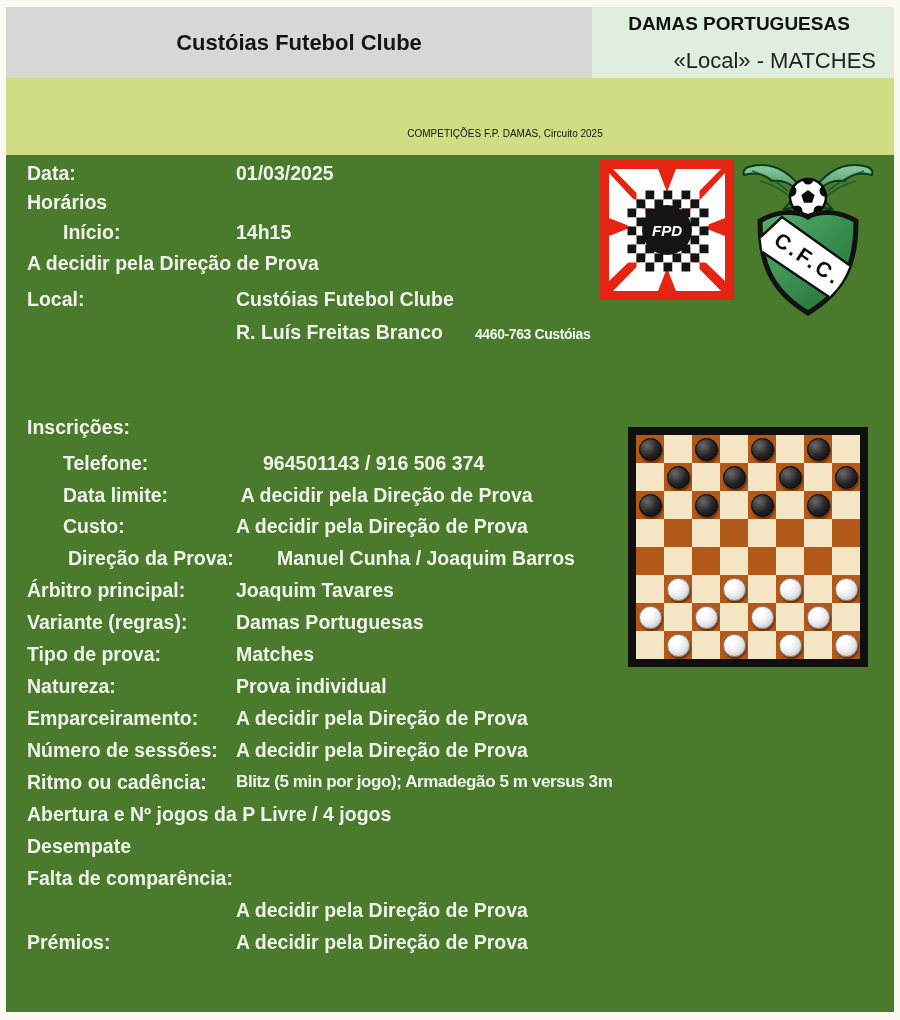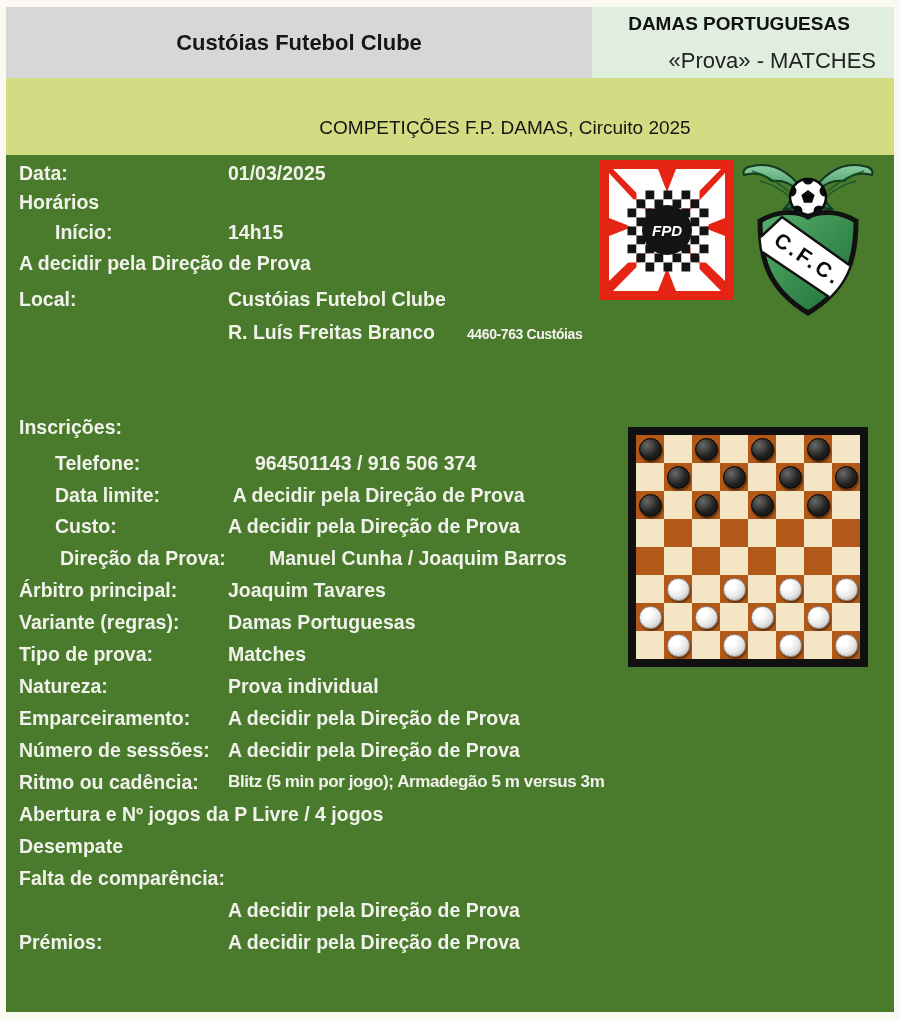--- a/index.html
+++ b/index.html
@@ -21,27 +21,27 @@
     background:#dfeede; padding:6px 18px 4px 10px;
     display:flex; flex-direction:column; justify-content:space-between;
   }
   .event-title { font-size:19px; font-weight:bold; color:#111; text-align:center; }
   .event-sub   { font-size:22px; font-weight:normal; color:#222; text-align:right; }
   .band {
     position:absolute; left:6px; top:78px; width:888px; height:77px;
     background:#d2dc82; display:flex; align-items:flex-end; justify-content:center;
     padding-bottom:16px;
   }
-  .band span { font-size:19px; color:#151515; position:relative; left:55px; }
+  .band span { font-size:10px; color:#151515; position:relative; left:55px; }
   
   .green {
     position:absolute; left:6px; top:155px; width:888px; height:857px;
     background:#4a7b2c;
   }
-  .row { position:absolute; left:8px; width:640px; display:flex; align-items:center; padding-left:5px; }
+  .row { position:absolute; left:16px; width:640px; display:flex; align-items:center; padding-left:5px; }
   .lbl {
     width:209px; flex:none; font-size:19.5px; font-weight:bold; color:#f2f2ec;
     line-height:26px; white-space:nowrap;
   }
   .lbl.indent { padding-left:36px; }
   .lbl.small  { font-size:16.5px; line-height:26px; }
   .lbl.wide   { width:630px; }
   .val {
     flex:1; font-size:19.5px; font-weight:bold; color:#f2f2ec;
     line-height:26px; white-space:pre; display:flex; align-items:baseline;
@@ -71,21 +71,21 @@
   }
 </style>
 </head>
 <body>
 
 <div class="club-box">
   <span>Custóias Futebol Clube</span>
 </div>
 <div class="event-box">
   <div class="event-title">DAMAS PORTUGUESAS</div>
-  <div class="event-sub">«Prova» - MATCHES</div>
+  <div class="event-sub">«Local» - MATCHES</div>
 </div>
 <div class="band">
   <span>COMPETIÇÕES F.P. DAMAS, Circuito 2025</span>
 </div>
 
 <div class="green">
 
   <div id="rows">
       <div class="row" style="top: 5px;">
         <div class="lbl">Data:</div>

